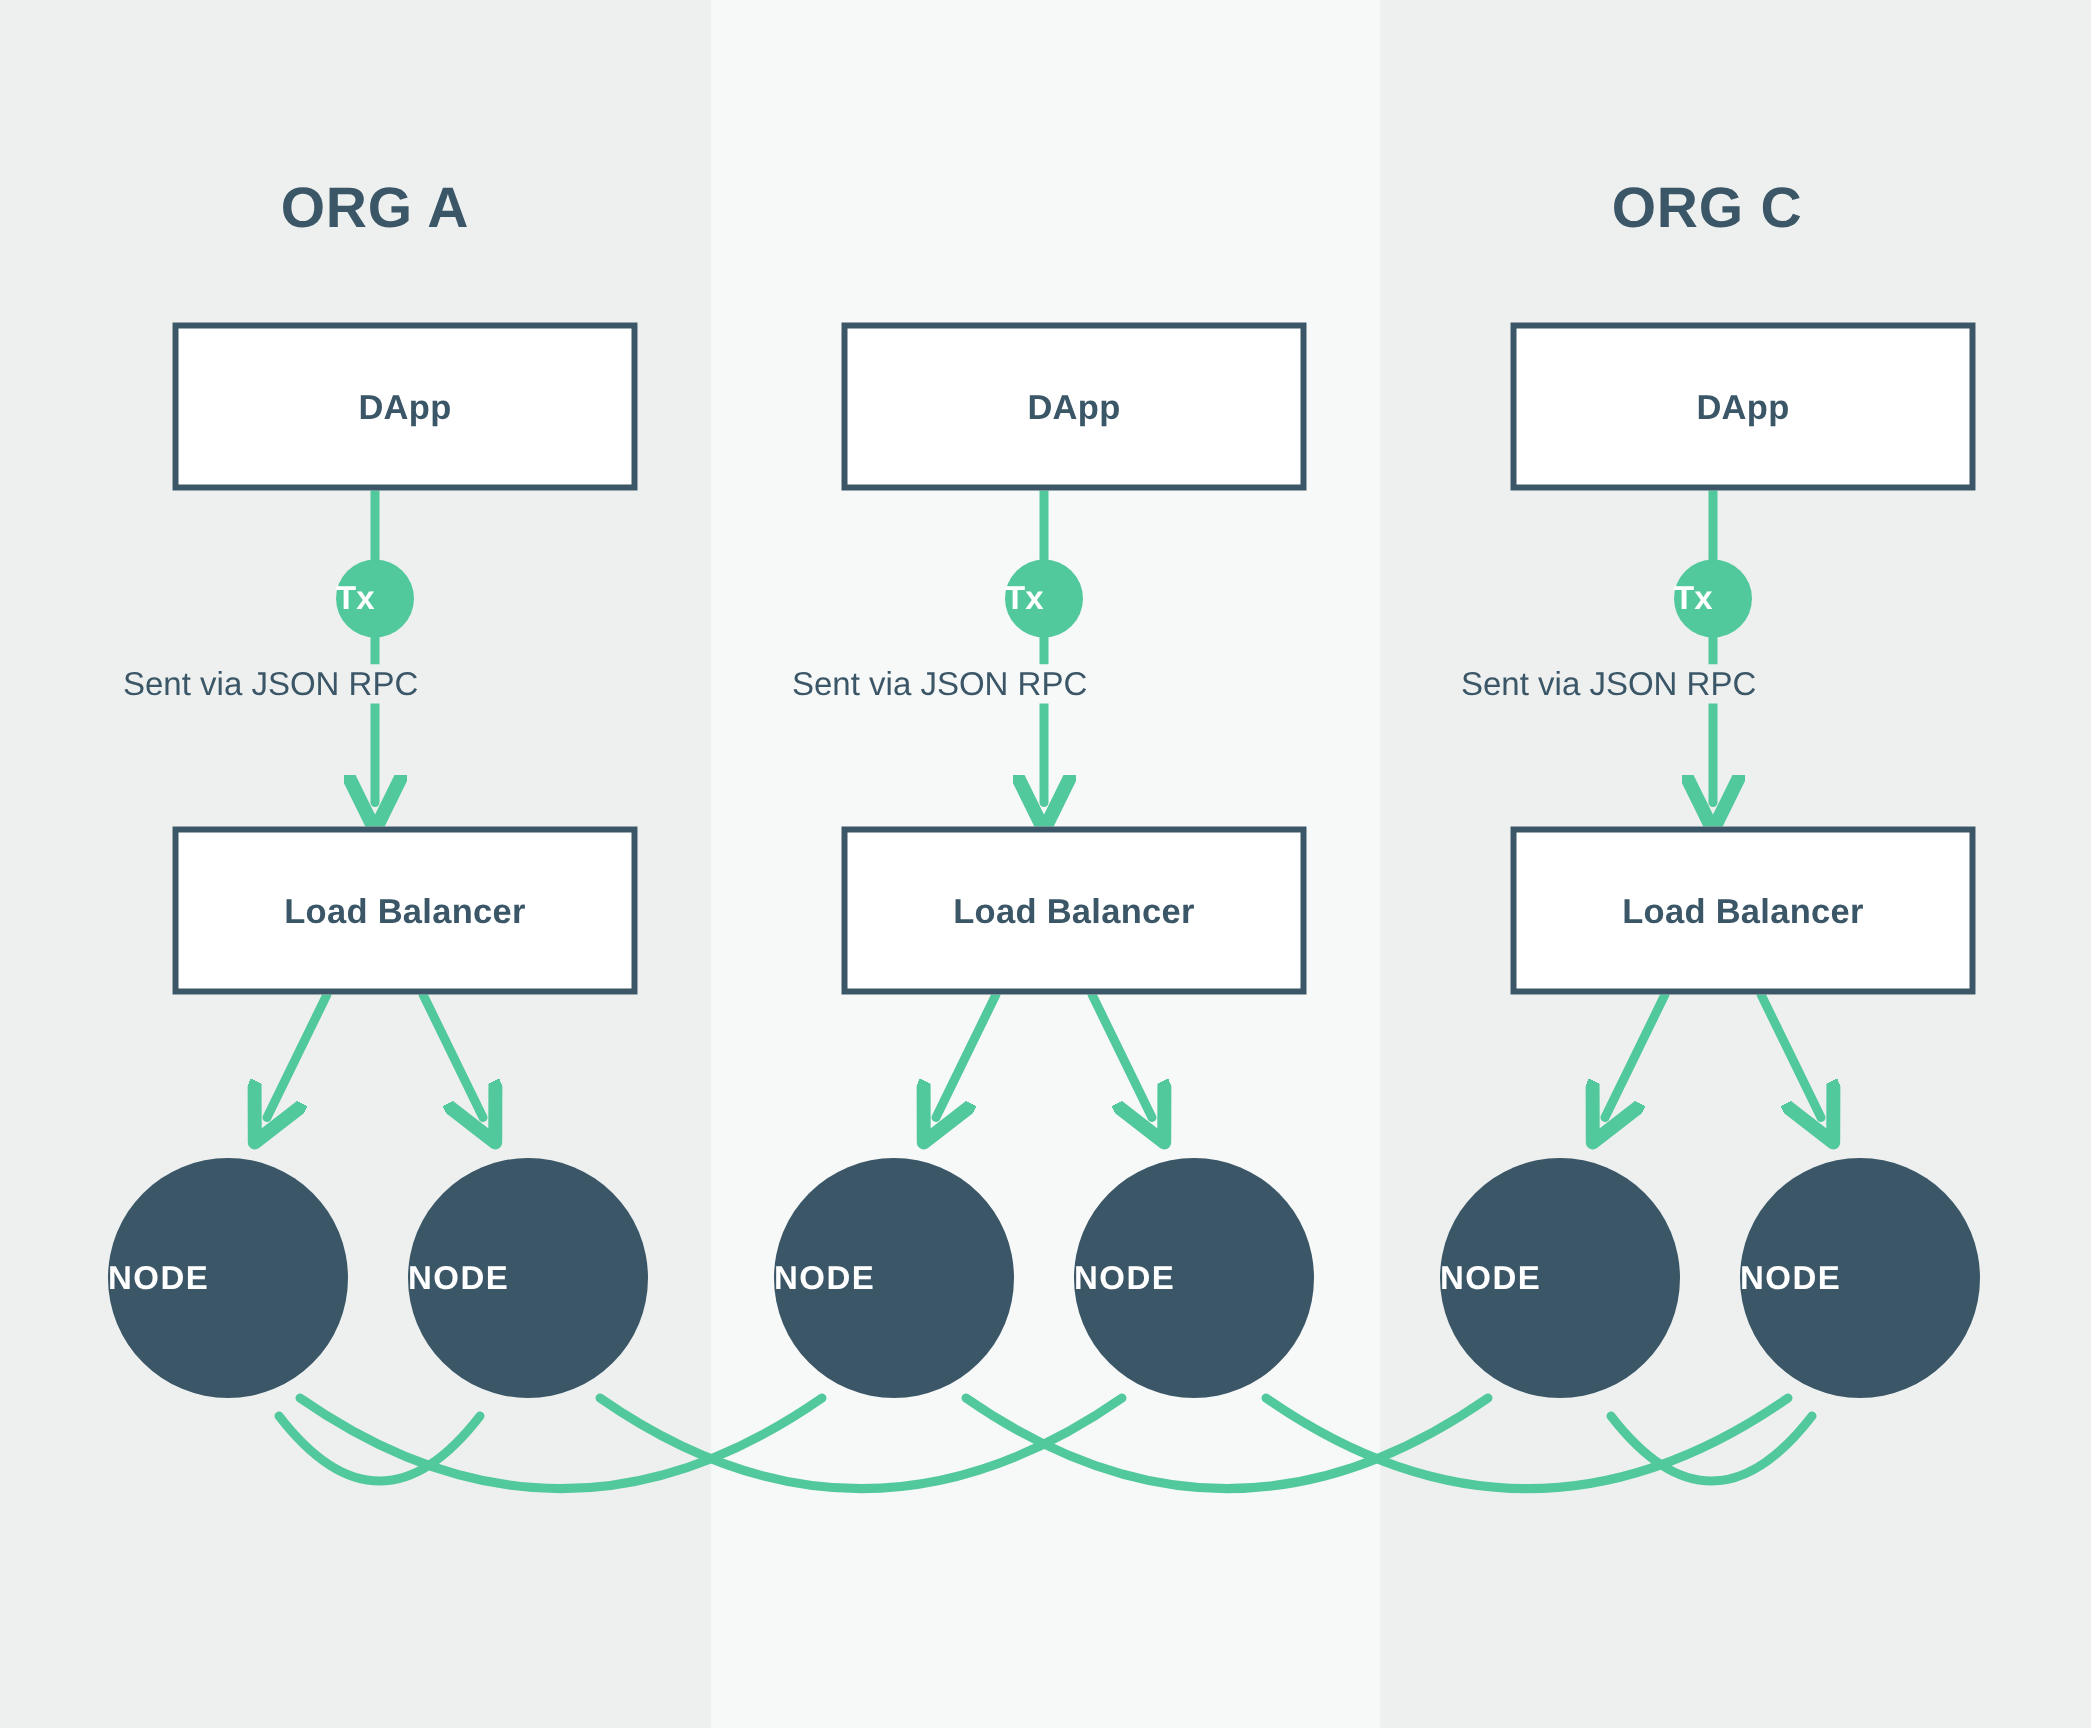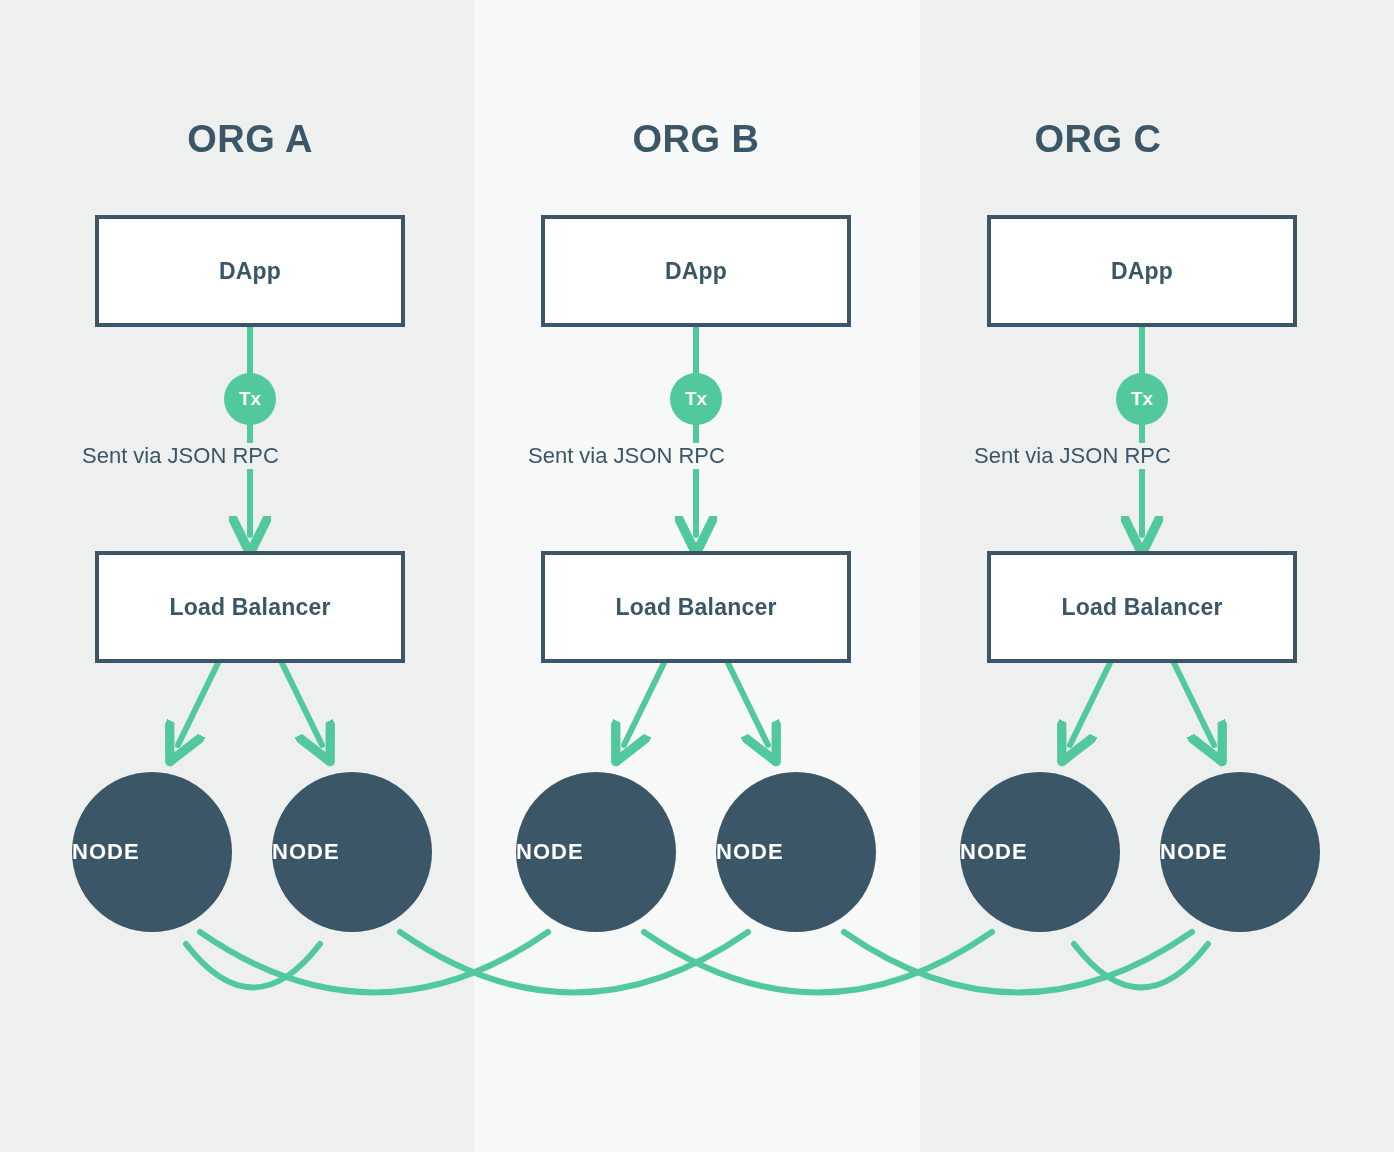--- a/index.html
+++ b/index.html
@@ -51,40 +51,40 @@
   .box {
     position: absolute;
     box-sizing: border-box;
     background: #ffffff;
     border: 4px solid #3a5667;
     display: flex;
     align-items: center;
     justify-content: center;
     width: 310px;
     height: 112px;
+    margin-left: 20px;
   }
   .box-label {
     font-size: 23px;
     font-weight: bold;
     color: #3a5667;
     letter-spacing: 0.2px;
   }
 
   
   .tx-badge {
     position: absolute;
     width: 52px;
     height: 52px;
     border-radius: 50%;
     background: #51c99c;
     display: flex;
     align-items: center;
-    justify-content: center;
     color: #ffffff;
-    font-size: 19px;
+    font-size: 22px;
     font-weight: bold;
   }
 
   
   .rpc-caption {
     position: absolute;
     width: 340px;
     font-size: 22px;
     color: #3a5667;
     background: transparent;
@@ -175,21 +175,20 @@
     <span class="box-label">Load Balancer</span>
   </div>
 
   <div class="node" style="left:72px; top:772px">
     <span>NODE</span>
   </div>
   <div class="node" style="left:272px; top:772px">
     <span>NODE</span>
   </div>
 
-  <div class="org-title" style="left:526px">ORG B</div>
 
   <div class="box" style="left:541px; top:215px">
     <span class="box-label">DApp</span>
   </div>
 
   <div class="tx-badge" style="left:670px; top:373px">
     <span>Tx</span>
   </div>
 
   <div class="rpc-caption" style="left:526px; top:443px; background:#f7f8f8">
@@ -200,21 +199,21 @@
     <span class="box-label">Load Balancer</span>
   </div>
 
   <div class="node" style="left:516px; top:772px">
     <span>NODE</span>
   </div>
   <div class="node" style="left:716px; top:772px">
     <span>NODE</span>
   </div>
 
-  <div class="org-title" style="left:928px">ORG C</div>
+  <div class="org-title" style="left:968px">ORG C</div>
 
   <div class="box" style="left:987px; top:215px">
     <span class="box-label">DApp</span>
   </div>
 
   <div class="tx-badge" style="left:1116px; top:373px">
     <span>Tx</span>
   </div>
 
   <div class="rpc-caption" style="left:972px; top:443px; background:#eef0ef">

